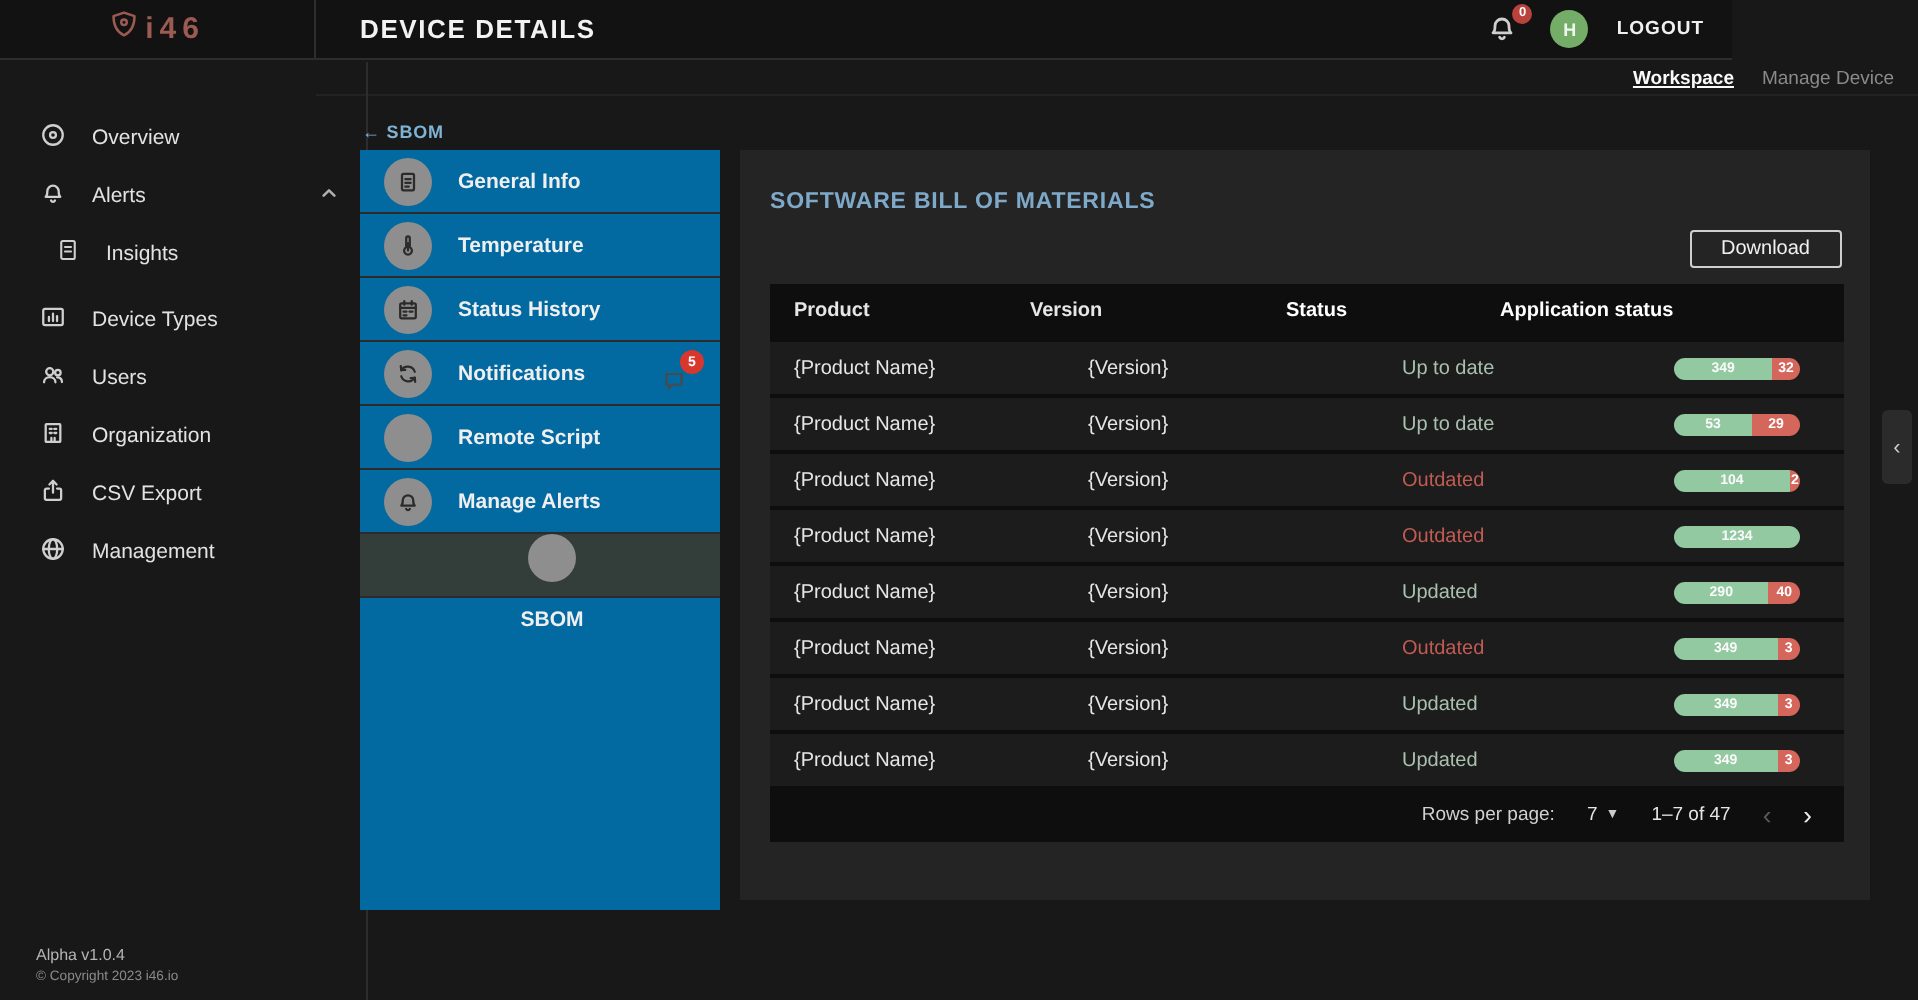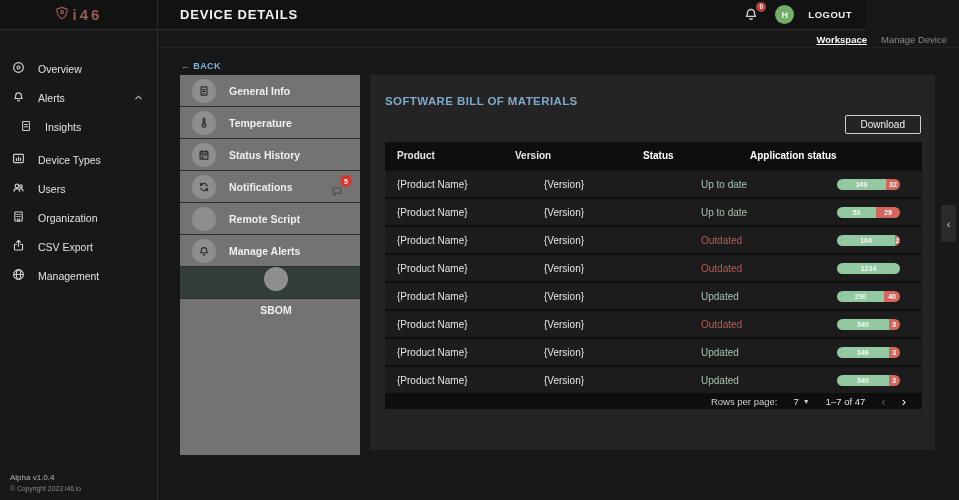--- a/index.html
+++ b/index.html
@@ -23,35 +23,35 @@
   .logout { font-size:9.5px; font-weight:bold; letter-spacing:.5px; color:#f0f0f0; }
 
   
   .subnav { position:absolute; top:31px; left:158px; right:0; height:17px; display:flex;
             align-items:center; justify-content:flex-end; gap:14px; padding-right:12px;
             border-bottom:1px solid #232323; }
   .ws-link { font-size:9.5px; font-weight:bold; color:#fafafa; text-decoration:underline; }
   .md-link { font-size:9.5px; color:#8a8a8a; }
 
   
-  .sidebar { position:absolute; top:31px; left:0; bottom:0; width:158px; border-right:1px solid #2d2d2d;
+  .sidebar { position:absolute; top:31px; left:8px; bottom:0; width:176px; border-right:1px solid #2d2d2d;
              padding-top:23px; }
   .side-item { height:29px; display:flex; align-items:center; gap:13px; padding-left:12px;
                font-size:10.5px; color:#e2e2e2; cursor:pointer; }
   .side-item.child { padding-left:20px; margin-bottom:4px; }
   .side-item .chev-up { margin-left:auto; margin-right:14px; color:#b0b0b0; }
   .icon-svg { stroke:#cfcfcf; fill:none; stroke-width:1.4; stroke-linecap:round; stroke-linejoin:round; }
   .sidebar-footer { position:absolute; left:10px; bottom:8px; }
   .ver { font-size:8px; color:#b5b5b5; margin-bottom:3px; }
   .copy { font-size:6.8px; color:#8a8a8a; }
 
   
   .back-link { position:absolute; top:61px; left:181px; font-size:9px; font-weight:bold;
                color:#7fb3d5; letter-spacing:.4px; }
-  .device-menu { position:absolute; top:75px; left:180px; width:180px; height:380px; background:#737373; }
+  .device-menu { position:absolute; top:75px; left:180px; width:180px; height:380px; background:#0369a1; }
   .menu-item { height:32px; display:flex; align-items:center; gap:13px; padding-left:12px;
                border-bottom:1px solid #2b2b2b; cursor:pointer; position:relative; }
   .menu-item.selected { background:#333d3a;flex-direction:column; }
   .menu-circle { width:24px; height:24px; border-radius:50%; background:#8e8e8e; display:flex;
                  align-items:center; justify-content:center; flex:0 0 auto; }
   .menu-circle svg { stroke:#2b2b2b; fill:none; stroke-width:1.5; stroke-linecap:round; stroke-linejoin:round; }
   .menu-label { font-size:10.5px; font-weight:bold; color:#efefef; }
   .menu-badge-wrap { position:absolute; right:11px; top:8px; width:14px; height:14px; }
   .menu-badge-icon { position:absolute; left:-4px; top:4px; }
   .menu-badge { position:absolute; top:-4px; right:-3px; background:#d8372d; color:#fff; font-size:7px;
@@ -72,21 +72,21 @@
   .col-version { width:128px; color:#e6e6e6; }
   .col-status  { width:107px; }
   .col-bar     { flex:1; padding-right:22px; }
   .st-ok   { color:#a9c0ae; }
   .st-red  { color:#c05b52; }
   .bar { width:100%; max-width:138px; height:11px; border-radius:6px; overflow:hidden; display:flex; }
   .bar-green { background:#93c9a0; color:#fafafa; font-size:7px; font-weight:bold; display:flex;
                align-items:center; justify-content:center; }
   .bar-red { background:#d5665c; color:#fff; font-size:7px; font-weight:bold; display:flex;
              align-items:center; justify-content:center; }
-  .t-foot { height:16px; display:flex; align-items:center; justify-content:flex-end; gap:16px;
+  .t-foot { height:28px; display:flex; align-items:center; justify-content:flex-end; gap:16px;
             padding-right:16px; font-size:9.5px; color:#d0d0d0; }
   .rpp-value { display:flex; align-items:center; gap:4px; cursor:pointer; color:#e6e6e6; }
   .caret { font-size:7px; color:#cccccc; }
   .pg-range { color:#e6e6e6; }
   .pg-prev { color:#5a5a5a; font-size:13px; cursor:default; }
   .pg-next { color:#eeeeee; font-size:13px; cursor:pointer; }
 
   
   .collapse-tab { position:absolute; top:205px; right:3px; width:15px; height:37px; background:#2b2b2b;
                   border-radius:3px; display:flex; align-items:center; justify-content:center;
@@ -216,21 +216,21 @@
     </span>
     <span>Management</span>
   </div>
 
   <div class="sidebar-footer">
     <div class="ver">Alpha v1.0.4</div>
     <div class="copy">© Copyright 2023 i46.io</div>
   </div>
 </div>
 
-<div class="back-link">← BACK</div>
+<div class="back-link">← SBOM</div>
 
 <div class="device-menu">
   <div class="menu-item">
     <span class="menu-circle">
       <svg width="12" height="12" viewBox="0 0 16 16">
           <rect x="4" y="2.5" width="8" height="11" rx="1"></rect>
           <line x1="6.2" y1="6" x2="9.8" y2="6"></line>
           <line x1="6.2" y1="8.5" x2="9.8" y2="8.5"></line>
           <line x1="6.2" y1="11" x2="8.5" y2="11"></line>
         </svg>

